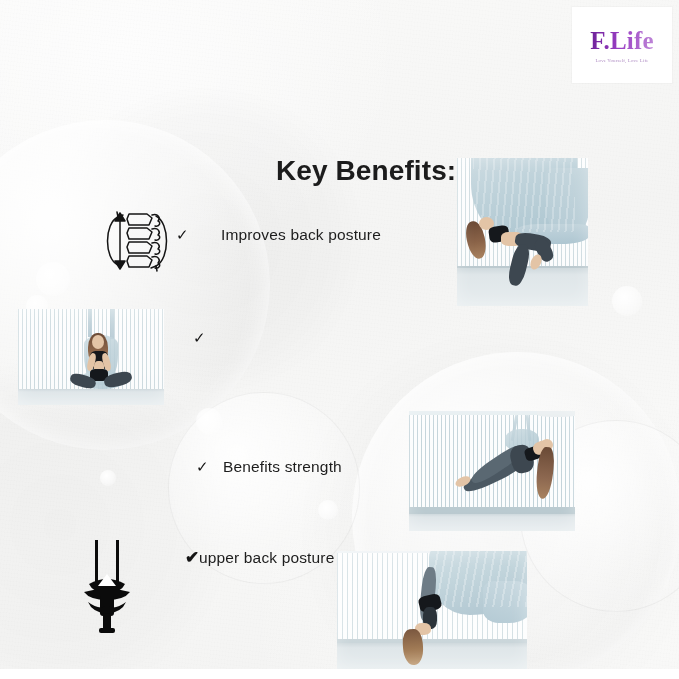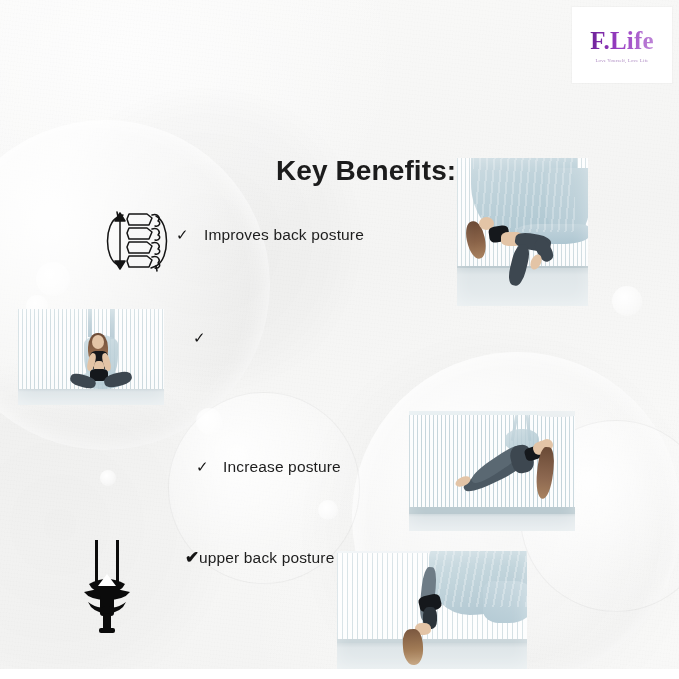--- a/index.html
+++ b/index.html
@@ -130,21 +130,21 @@
     line-height: 1;
     font-size: 15px;
     transform: translateY(-1px);
   }
   .benefit .blabel {
     font-size: 15.5px;
     color: #1d1d1d;
     letter-spacing: .15px;
   }
   #benefit-1 { left: 176px; top: 226px; }
-  #benefit-1 .blabel { margin-left: 12px; }
+  #benefit-1 .blabel { margin-left: 29px; }
   #benefit-2 { left: 193px; top: 331px; }
   #benefit-2 .blabel { margin-left: 13px; }
   #benefit-3 { left: 196px; top: 458px; }
   #benefit-3 .blabel { margin-left: 11px; }
   #benefit-4 { left: 185px; top: 549px; }
   #benefit-4 .tick { width: 14px; font-size: 17px; font-weight: bold; }
   #benefit-4 .blabel { margin-left: 0px; }
 
   
   .icon-spine {
@@ -305,21 +305,21 @@
 
   <div class="benefit" id="benefit-1">
     <span class="tick">✓</span>
     <span class="blabel">Improves back posture</span>
   </div>
   <div class="benefit" id="benefit-2">
     <span class="tick">✓</span>
   </div>
   <div class="benefit" id="benefit-3">
     <span class="tick">✓</span>
-    <span class="blabel">Increase posture</span>
+    <span class="blabel">Benefits strength</span>
   </div>
   <div class="benefit" id="benefit-4">
     <span class="tick">✔</span>
     <span class="blabel">upper back posture</span>
   </div>
 
   <div class="photo" id="photo-1">
     <div class="ph-room"></div>
     <div class="ph-blinds" style="top:0; height:108px;"></div>
     <div class="ph-sill" style="top:108px;"></div>

